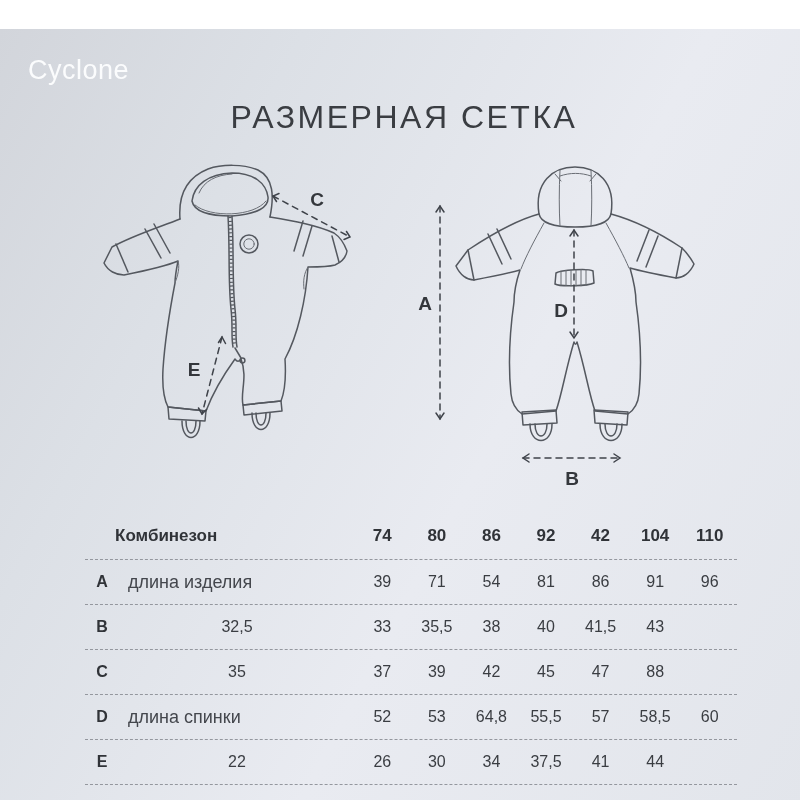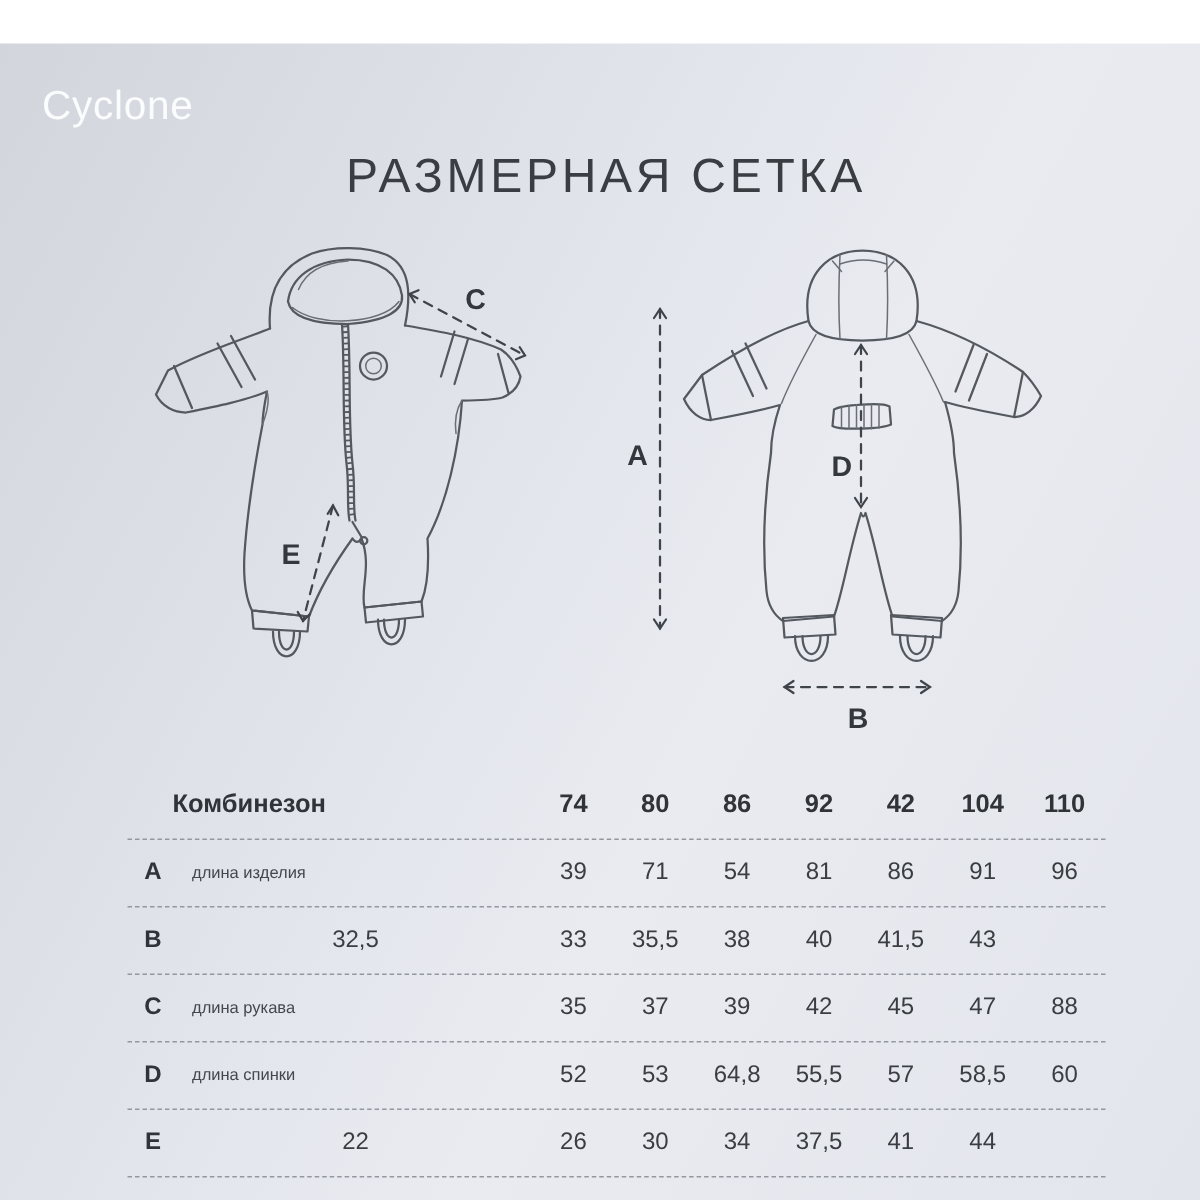--- a/index.html
+++ b/index.html
@@ -61,21 +61,21 @@
   .cell.hlabel {
     grid-column: 1 / 3;
     padding-left: 30px;
     font-size: 17px;
     font-weight: 700;
     color: #303338;
   }
   .cell.num { text-align: center; font-size: 16px; color: #3a3d42; }
   .cell.num.head { font-size: 17px; font-weight: 700; color: #303338; }
   .cell.letter { text-align: center; font-size: 16px; font-weight: 700; color: #303338; }
-  .cell.rlabel { padding-left: 9px; font-size: 11px; color: #44474d; }
+  .cell.rlabel { padding-left: 9px; font-size: 18px; color: #44474d; }
 
   svg { display: block; }
   .outline  { fill: none; stroke: #54585f; stroke-width: 1.5; stroke-linecap: round; stroke-linejoin: round; }
   .thin     { fill: none; stroke: #6a6e75; stroke-width: 1;   stroke-linecap: round; stroke-linejoin: round; }
   .dim      { fill: none; stroke: #3f434a; stroke-width: 1.5; stroke-dasharray: 6 5; stroke-linecap: round; }
   .dim-head { fill: none; stroke: #3f434a; stroke-width: 1.5; stroke-linecap: round; }
   .dim-label { font-family: "Liberation Sans", sans-serif; font-size: 19px; font-weight: 700; fill: #34373c; }
   .teeth    { fill: none; stroke: #54585f; stroke-width: 3.2; stroke-dasharray: 1.2 2.6; }
 </style>
 </head>
@@ -220,21 +220,20 @@
           <div class="cell num">32,5</div>
           <div class="cell num">33</div>
           <div class="cell num">35,5</div>
           <div class="cell num">38</div>
           <div class="cell num">40</div>
           <div class="cell num">41,5</div>
           <div class="cell num">43</div>
         </div>
         <div class="trow">
           <div class="cell letter">C</div>
-          <div class="cell rlabel">длина рукава</div>
           <div class="cell num">35</div>
           <div class="cell num">37</div>
           <div class="cell num">39</div>
           <div class="cell num">42</div>
           <div class="cell num">45</div>
           <div class="cell num">47</div>
           <div class="cell num">88</div>
         </div>
         <div class="trow">
           <div class="cell letter">D</div>

